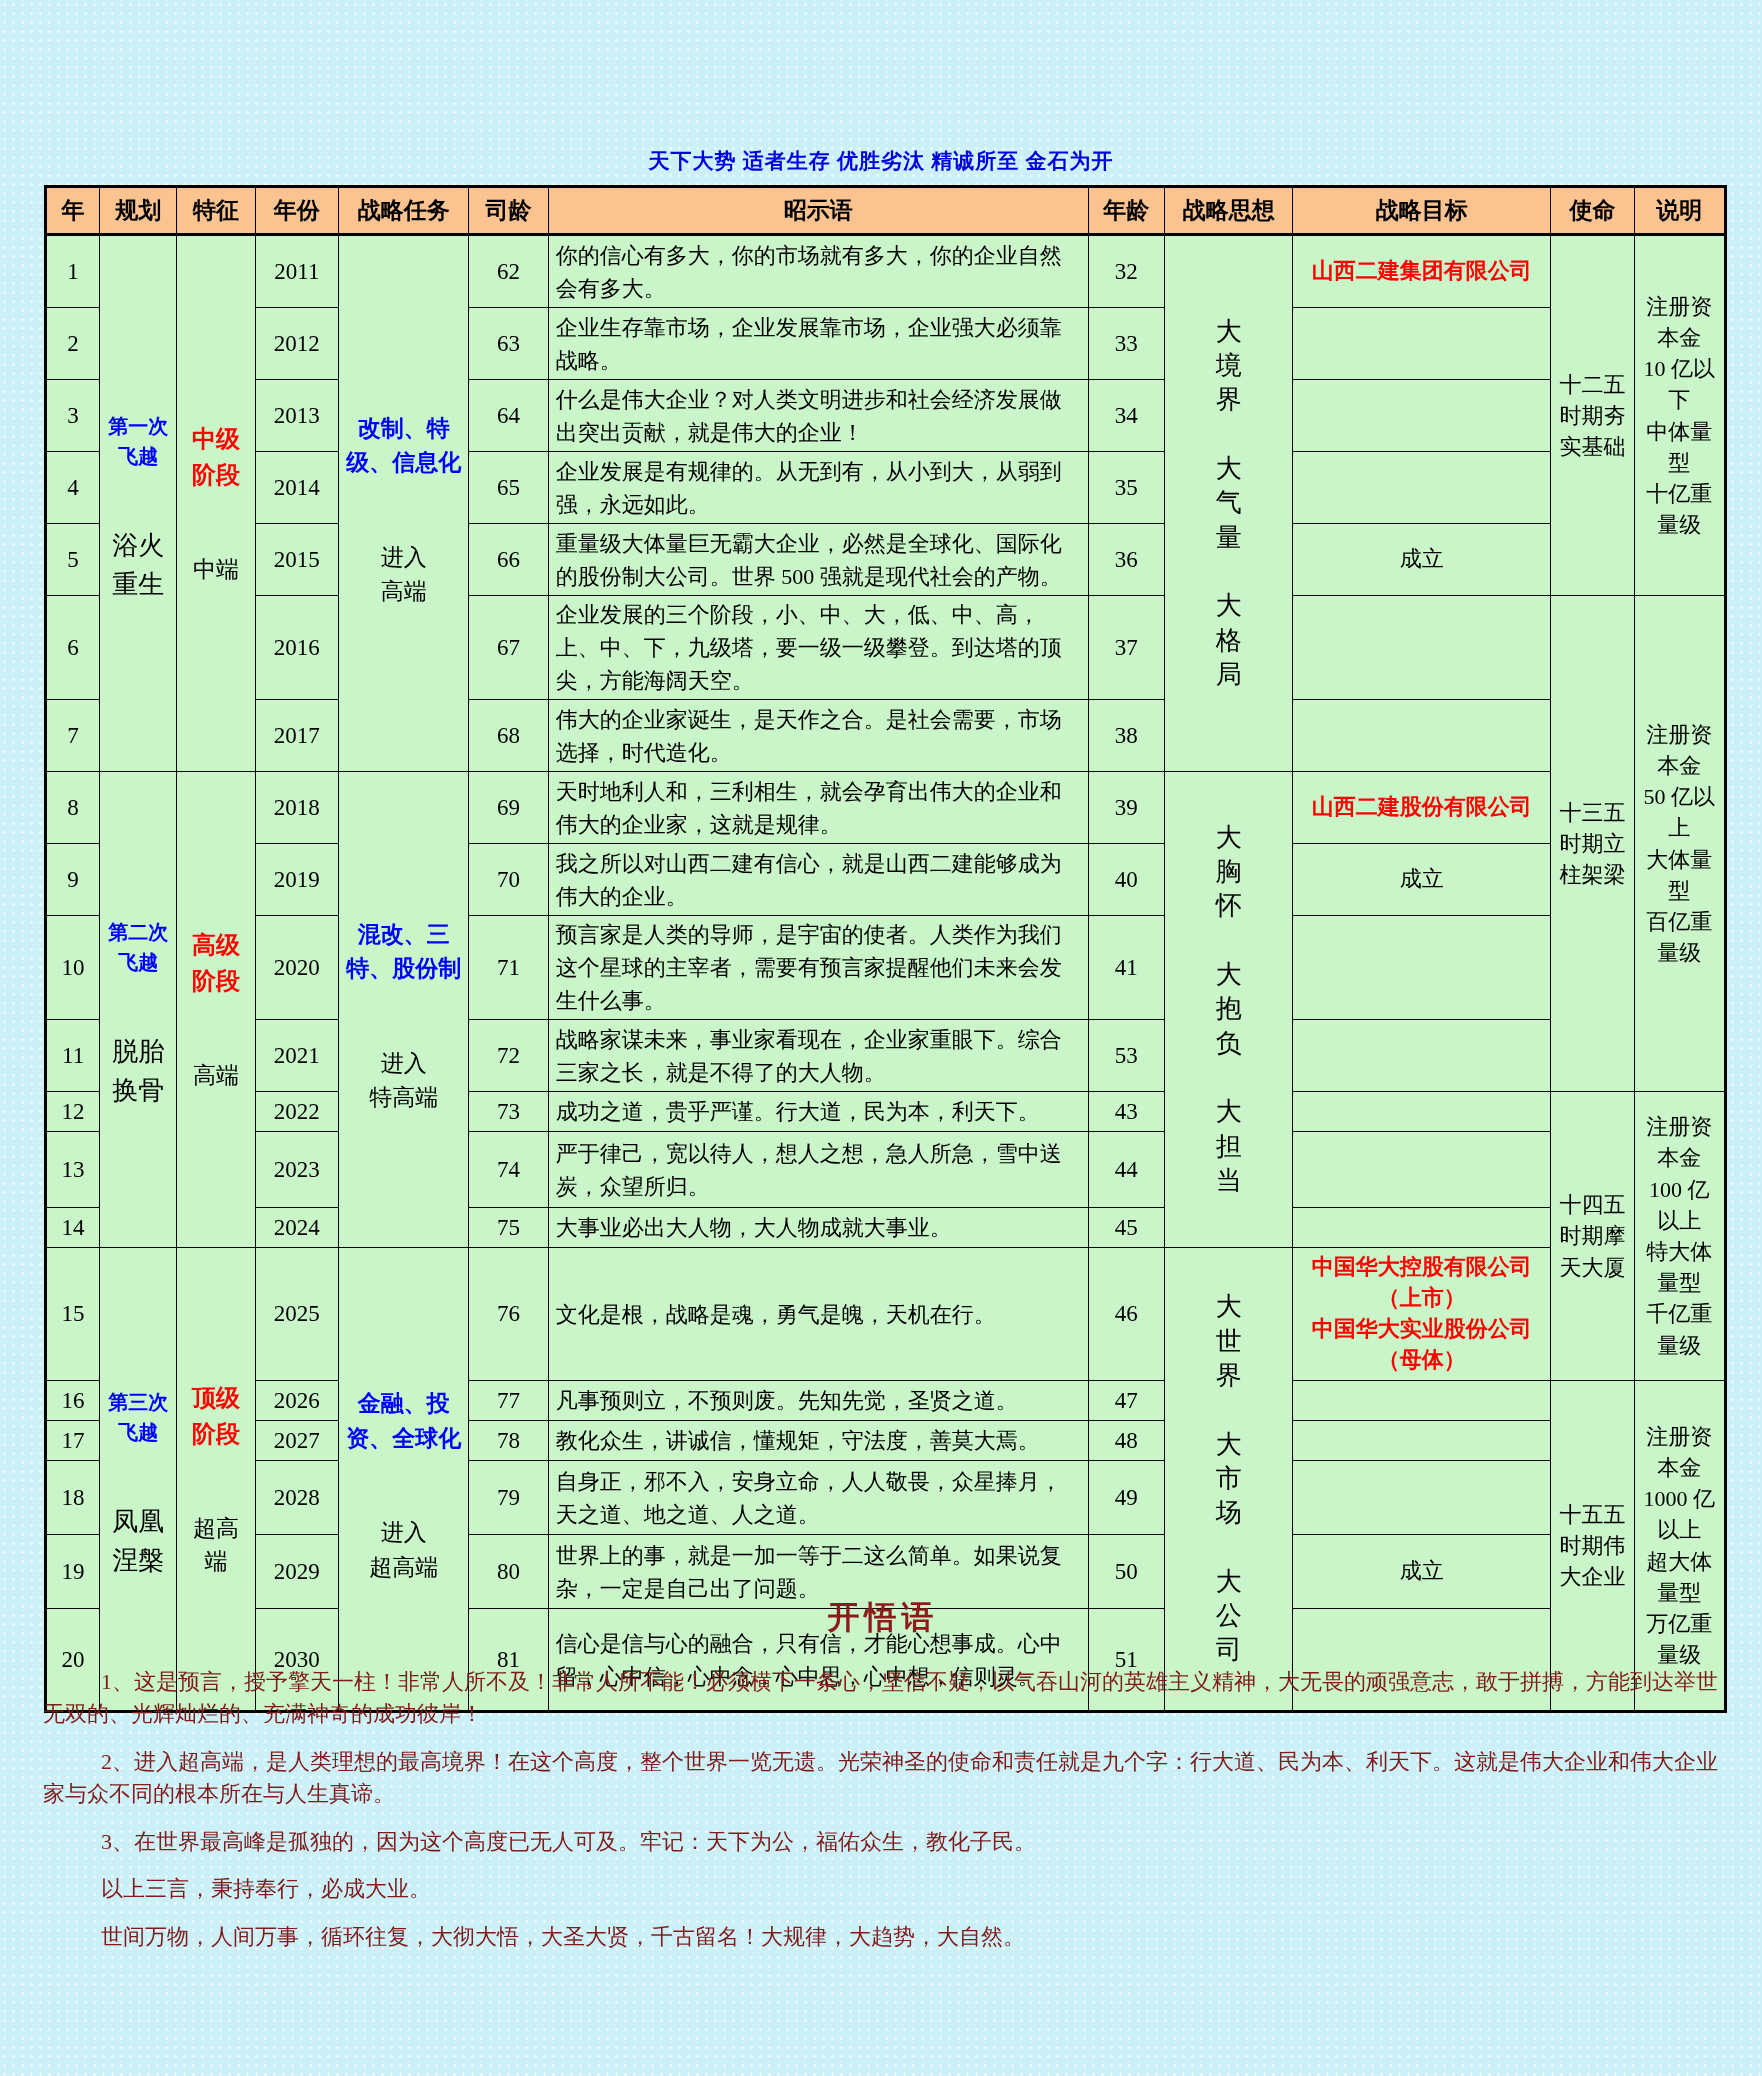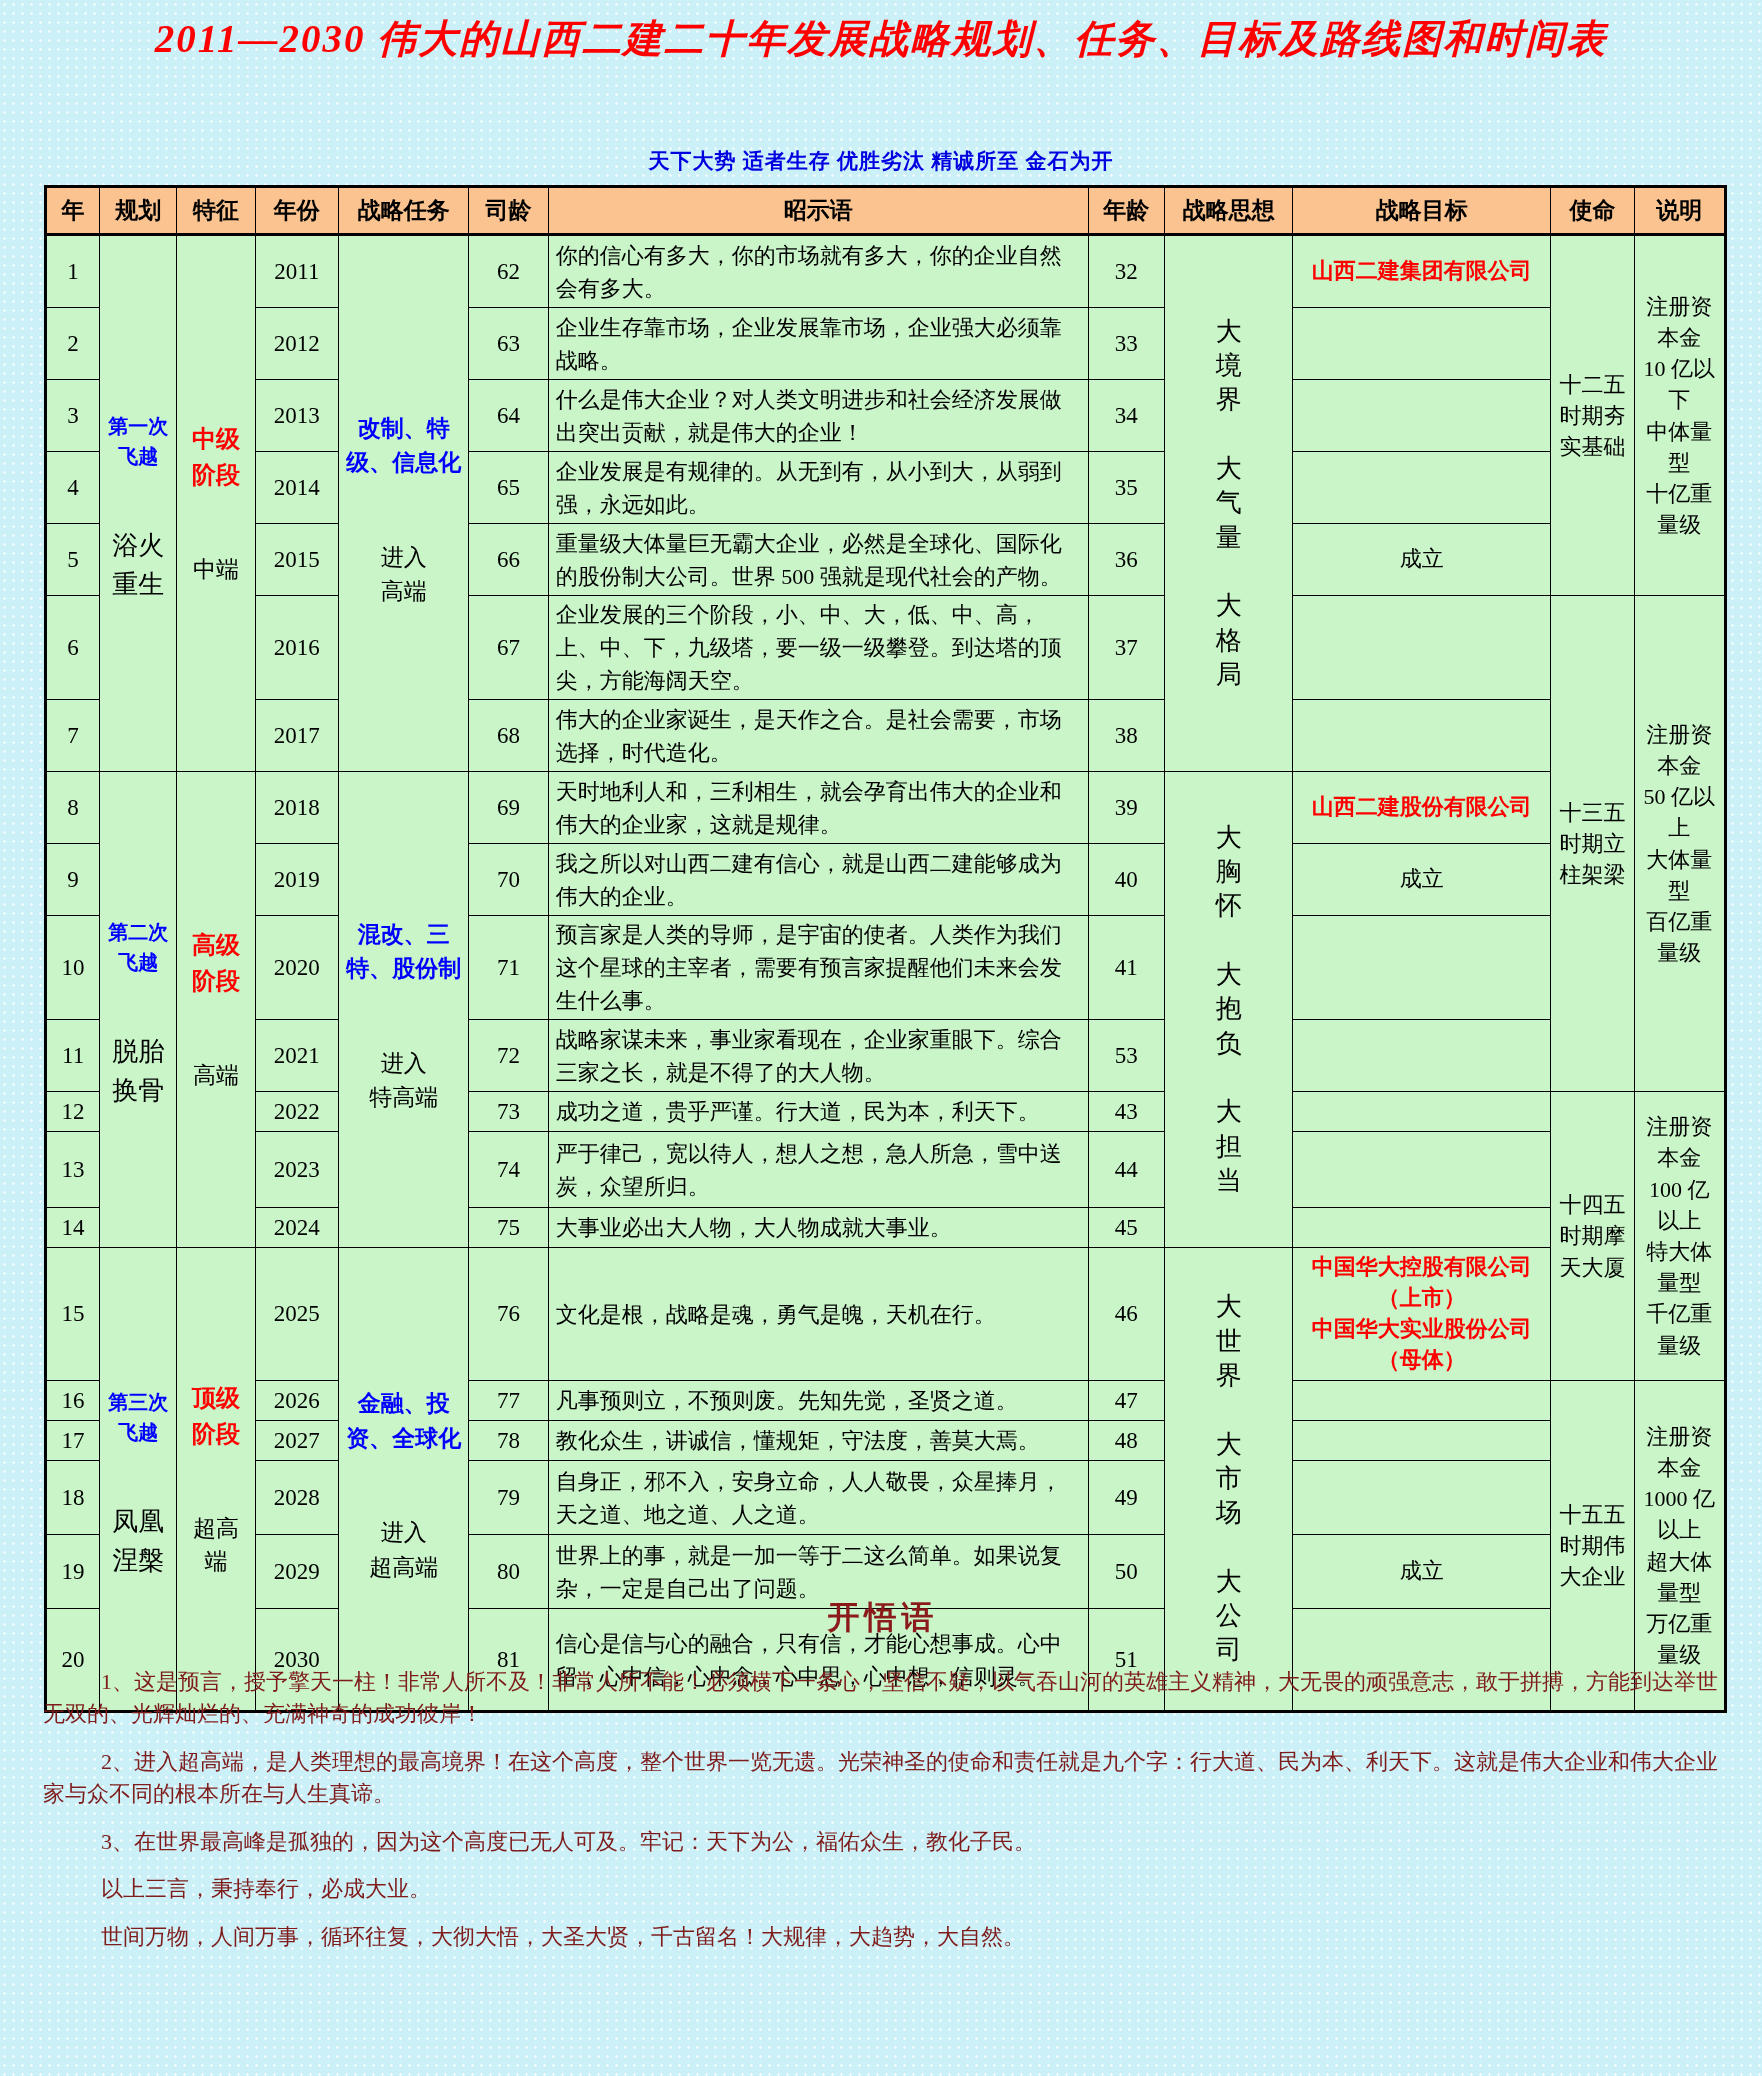--- a/index.html
+++ b/index.html
@@ -70,21 +70,20 @@
   .stamp{
     position:absolute;right:56px;top:1888px;text-align:center;
     font-size:23px;color:#8B1A1A;line-height:1.6;
   }
 </style>
 </head>
 <body>
 
 <div class="page">
 
-  <h1 class="main-title">2011—2030 伟大的山西二建二十年发展战略规划、任务、目标及路线图和时间表</h1>
   <div class="subtitle">天下大势  适者生存  优胜劣汰  精诚所至  金石为开</div>
 
   <table class="strategy">
     <colgroup>
       <col style="width:54px">
         <col style="width:77px">
         <col style="width:78px">
       <col style="width:83px">
         <col style="width:130px">
         <col style="width:79px">

